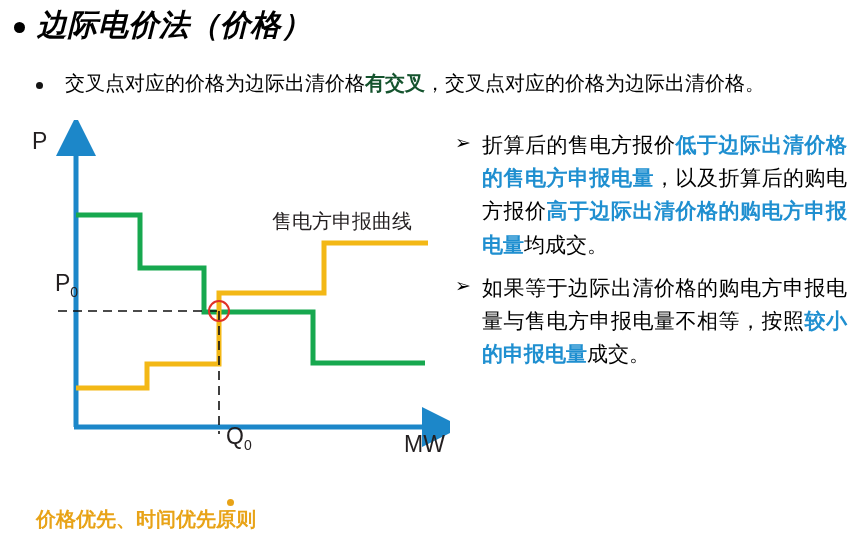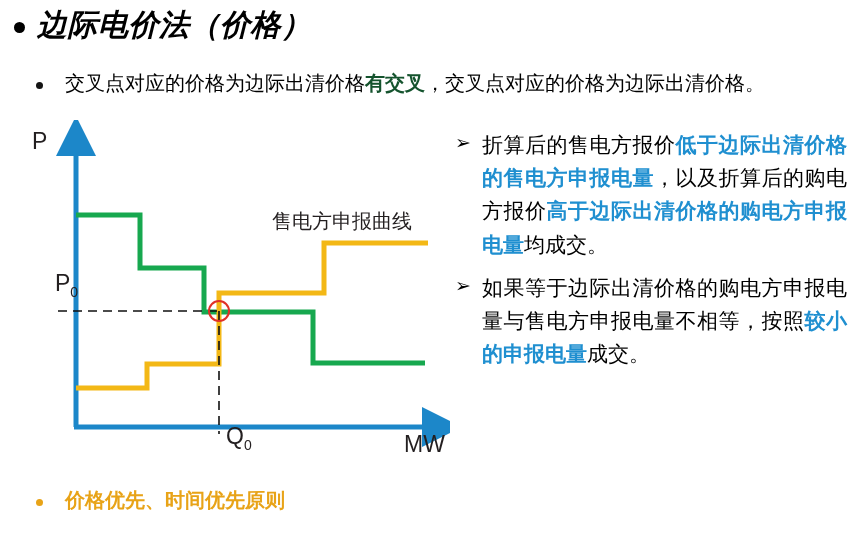--- a/index.html
+++ b/index.html
@@ -90,21 +90,22 @@
     font-family: "Liberation Sans", sans-serif;
   }
   .axis-letter sub { font-size: 14px; }
 
   
   .note-row {
     position: absolute;
     left: 36px;
     top: 487px;
     display: flex;
-    align-items: flex-start;
+    align-items: flex-end;
+    flex-direction: column;
   }
   .note-bullet {
     width: 7px;
     height: 7px;
     border-radius: 50%;
     background: #E8A317;
     margin-top: 12px;
     margin-right: 22px;
     flex: 0 0 auto;
   }

